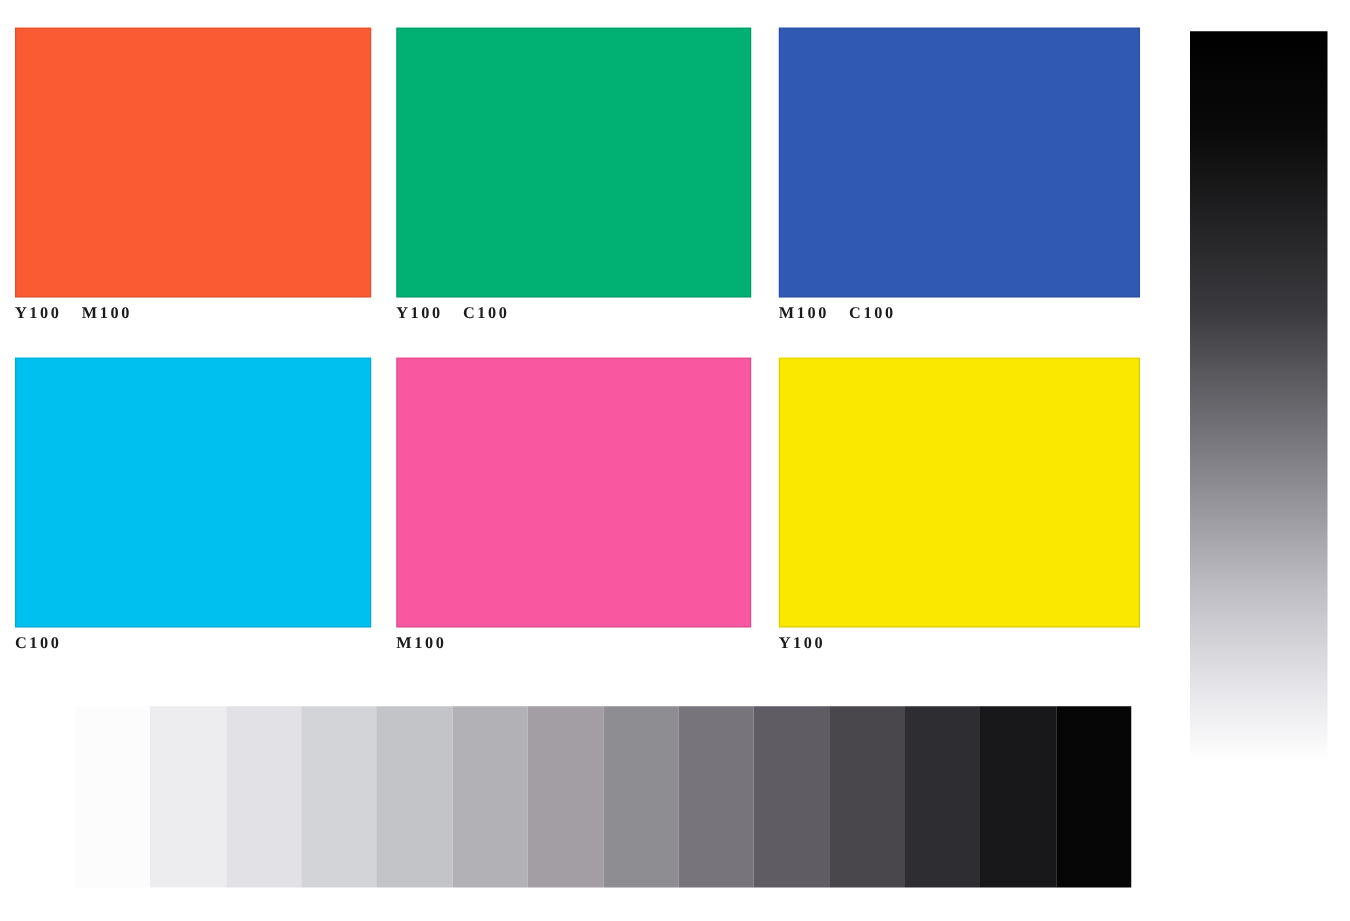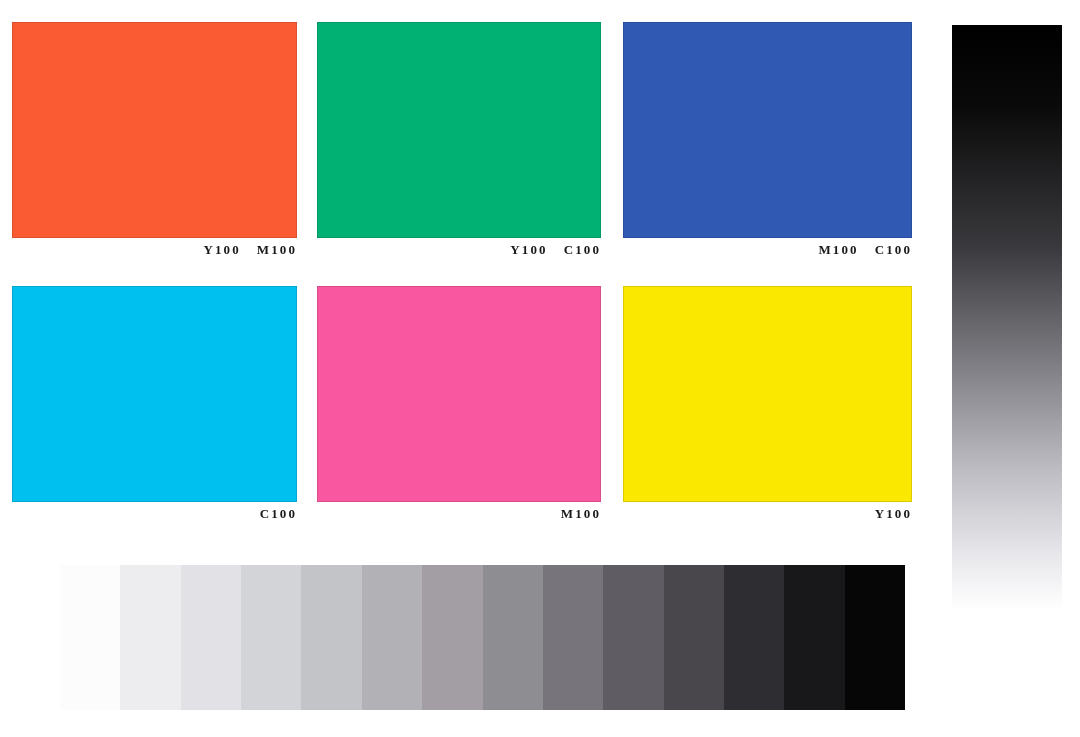--- a/index.html
+++ b/index.html
@@ -36,21 +36,21 @@
     top: 0;
     width: 100%;
     height: 216px;
     box-shadow: inset 0 0 0 1px rgba(0,0,0,0.12);
   }
   .patch-label {
     position: absolute;
     left: 0;
     top: 220px;
     width: 100%;
-    text-align: right;
+    text-align: left;
     font-family: "Liberation Serif", "DejaVu Serif", serif;
     font-weight: bold;
     font-size: 13px;
     letter-spacing: 2.1px;
     color: #1a1a1a;
     white-space: pre;
     line-height: 16px;
   }
 
   

